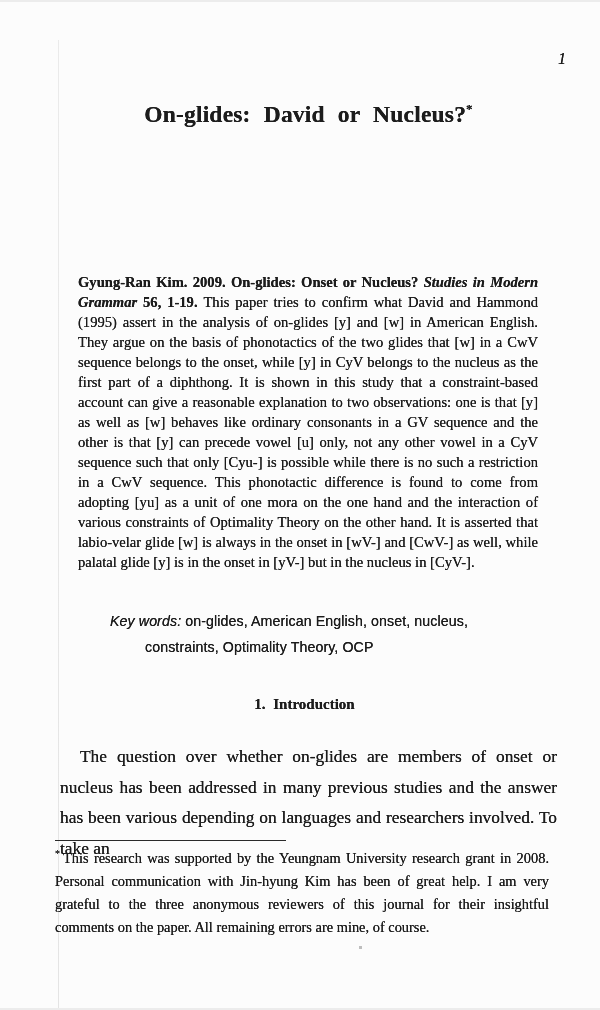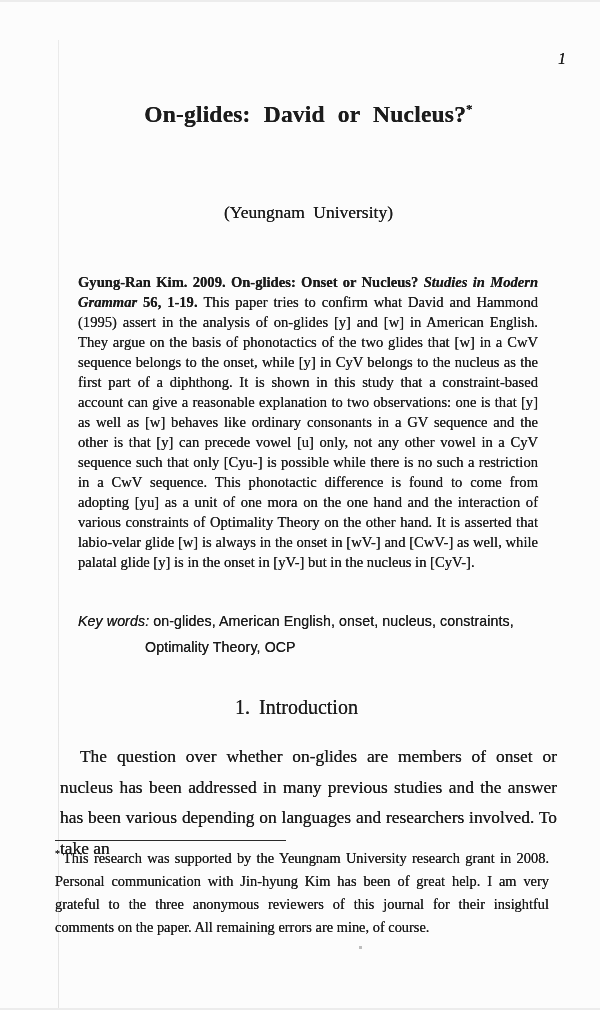--- a/index.html
+++ b/index.html
@@ -83,27 +83,27 @@
   .keywords {
     position: absolute;
     top: 606px; left: 78px; width: 462px;
     font-family: "Liberation Sans", sans-serif;
     font-size: 14.2px;
     line-height: 26px;
     padding-left: 67px;
     text-indent: -67px;
     letter-spacing: .1px;
   }
-  .keywords .kw-label { font-style: italic; }
+  .keywords .kw-label { font-style: italic; margin-left: 32px; }
   .section-heading {
     position: absolute;
-    top: 694px; left: 48px; width: 497px;
+    top: 694px; left: 56px; width: 497px;
     text-align: center;
-    font-weight: normal;
-    font-size: 20px;
+    font-weight: bold;
+    font-size: 15px;
     word-spacing: 4px;
   }
   .body-paragraph {
     position: absolute;
     top: 739px; left: 60px; width: 497px;
     font-size: 17.4px;
     line-height: 30.5px;
     text-align: justify;
     text-indent: 20px;
   }
@@ -132,21 +132,20 @@
 
 <div class="page">
 
   <div class="scan-fold"></div>
 
   <div class="page-number">1</div>
 
   <h1 class="title"><span>On-glides: David or Nucleus?</span><sup>*</sup></h1>
 
 
-  <div class="affiliation">(Yeungnam University)</div>
 
   <p class="abstract"><span class="cite-lead">Gyung-Ran Kim. 2009. On-glides: Onset or Nucleus? </span><span class="cite-source">Studies in Modern Grammar</span><span class="cite-pages"> 56, 1-19. </span><span>This paper tries to confirm what David and Hammond (1995) assert in the analysis of on-glides [y] and [w] in American English. They argue on the basis of phonotactics of the two glides that [w] in a CwV sequence belongs to the onset, while [y] in CyV belongs to the nucleus as the first part of a diphthong. It is shown in this study that a constraint-based account can give a reasonable explanation to two observations: one is that [y] as well as [w] behaves like ordinary consonants in a GV sequence and the other is that [y] can precede vowel [u] only, not any other vowel in a CyV sequence such that only [Cyu-] is possible while there is no such a restriction in a CwV sequence. This phonotactic difference is found to come from adopting [yu] as a unit of one mora on the one hand and the interaction of various constraints of Optimality Theory on the other hand. It is asserted that labio-velar glide [w] is always in the onset in [wV-] and [CwV-] as well, while palatal glide [y] is in the onset in [yV-] but in the nucleus in [CyV-].</span></p>
 
   <p class="keywords"><span class="kw-label">Key words:</span><span> on-glides, American English, onset, nucleus, constraints, Optimality Theory, OCP</span></p>
 
   <h2 class="section-heading">1. Introduction</h2>
 
   <p class="body-paragraph">The question over whether on-glides are members of onset or nucleus has been addressed in many previous studies and the answer has been various depending on languages and researchers involved. To take an</p>
 
   <div class="footnote-rule"></div>

